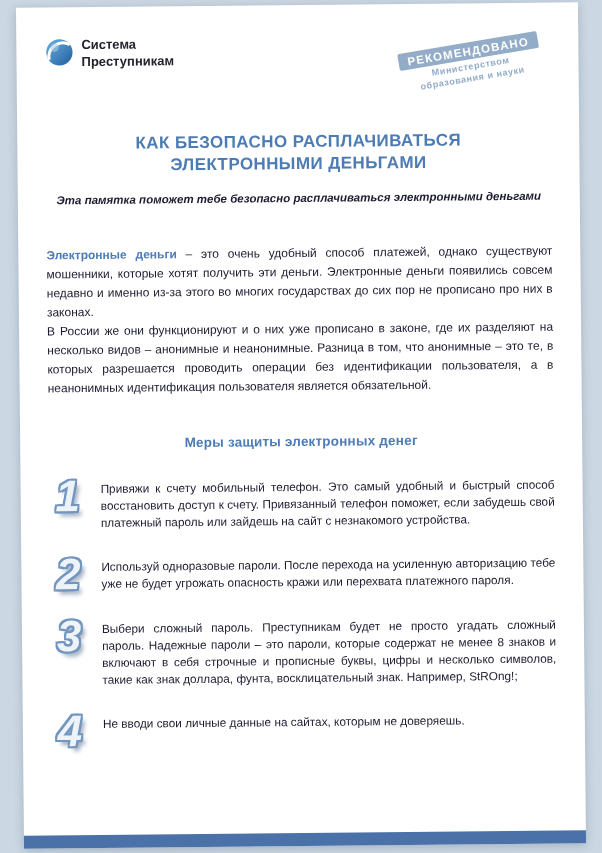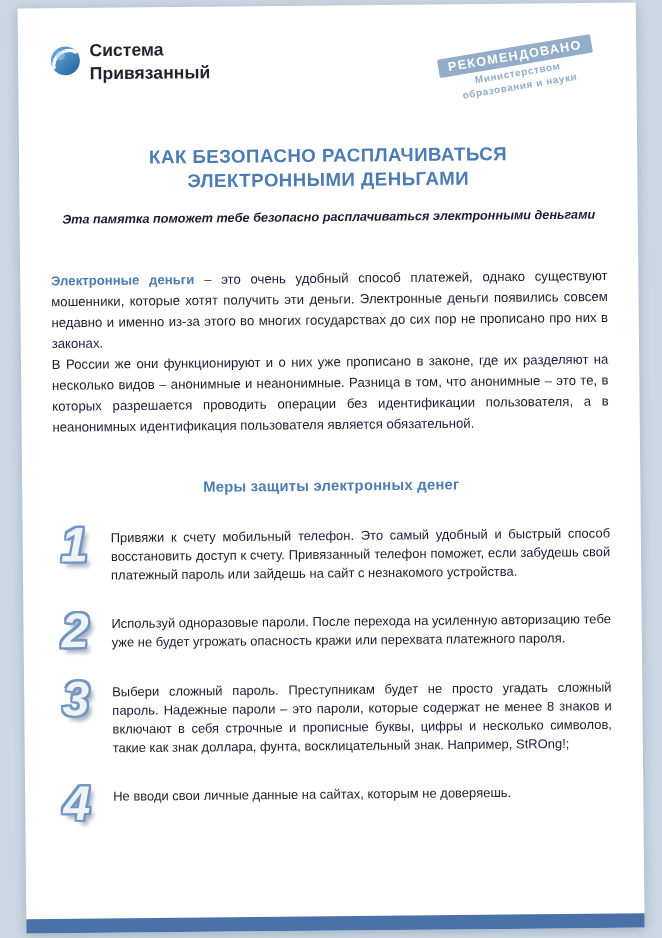--- a/index.html
+++ b/index.html
@@ -20,21 +20,21 @@
     box-shadow: 0 2px 10px rgba(60, 80, 110, 0.28);
     padding: 0 28px;
   }
   .header-row {
     display: flex;
     justify-content: space-between;
     align-items: flex-start;
     padding-top: 30px;
   }
   .logo { display: flex; align-items: center; gap: 7px; }
-  .logo-text { font-size: 16px; font-weight: bold; line-height: 1.3; color: #232330; }
+  .logo-text { font-size: 13px; font-weight: bold; line-height: 1.3; color: #232330; }
   .stamp {
     transform: rotate(-9deg);
     margin: 8px 10px 0 0;
     text-align: center;
     opacity: 0.92;
   }
   .stamp-line1 {
     display: inline-block;
     background: #8aa5c3;
     color: #ffffff;
@@ -135,21 +135,21 @@
               <stop offset="1" stop-color="#1f5f9e"></stop>
             </linearGradient>
           </defs>
           <circle cx="16" cy="16" r="14" fill="url(#lg)"></circle>
           <path d="M 27 8 A 15 15 0 0 0 5 24" stroke="#ffffff" stroke-width="3.2" fill="none"></path>
           <circle cx="11" cy="11" r="4.5" fill="#a8cdea" opacity="0.55"></circle>
         </svg>
       </span>
       <div class="logo-text">
         <div>Система</div>
-        <div>Привязанный</div>
+        <div>Преступникам</div>
       </div>
     </div>
 
     <div class="stamp">
       <div class="stamp-line1">РЕКОМЕНДОВАНО</div>
       <div class="stamp-small">Министерством</div>
       <div class="stamp-small">образования и науки</div>
     </div>
   </div>
 

